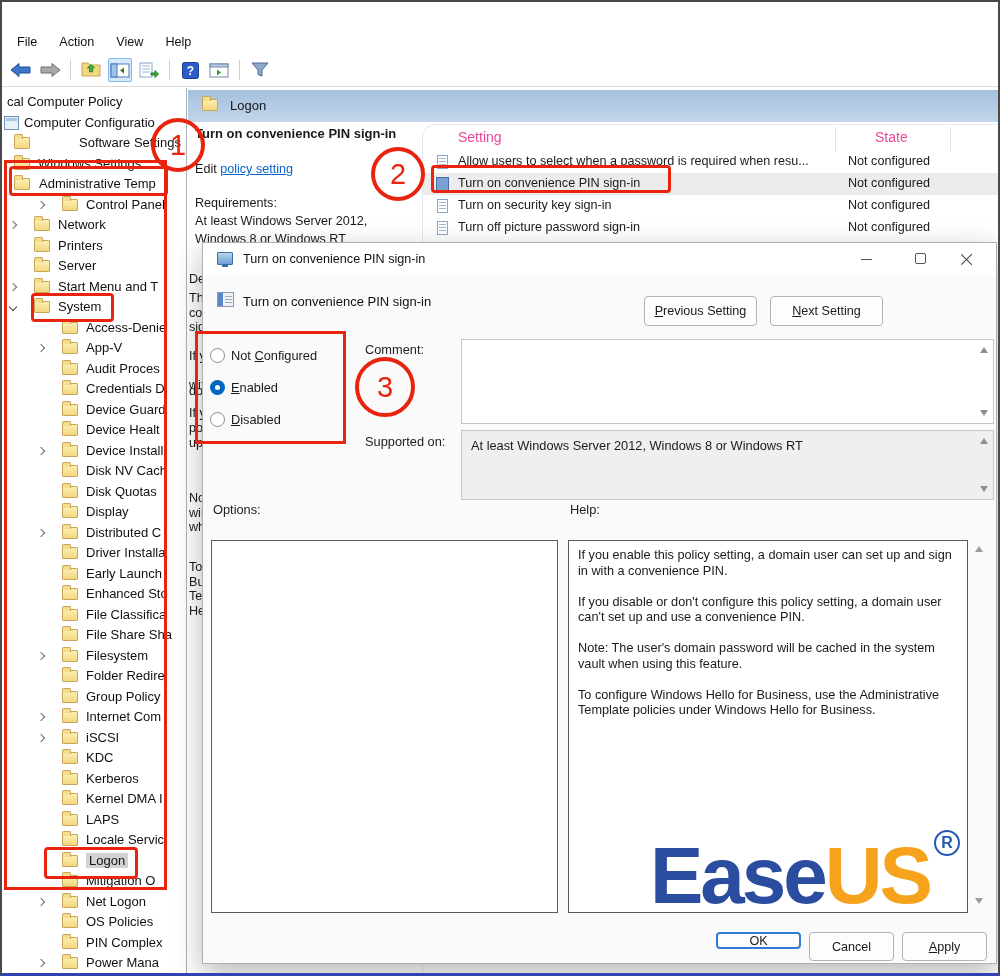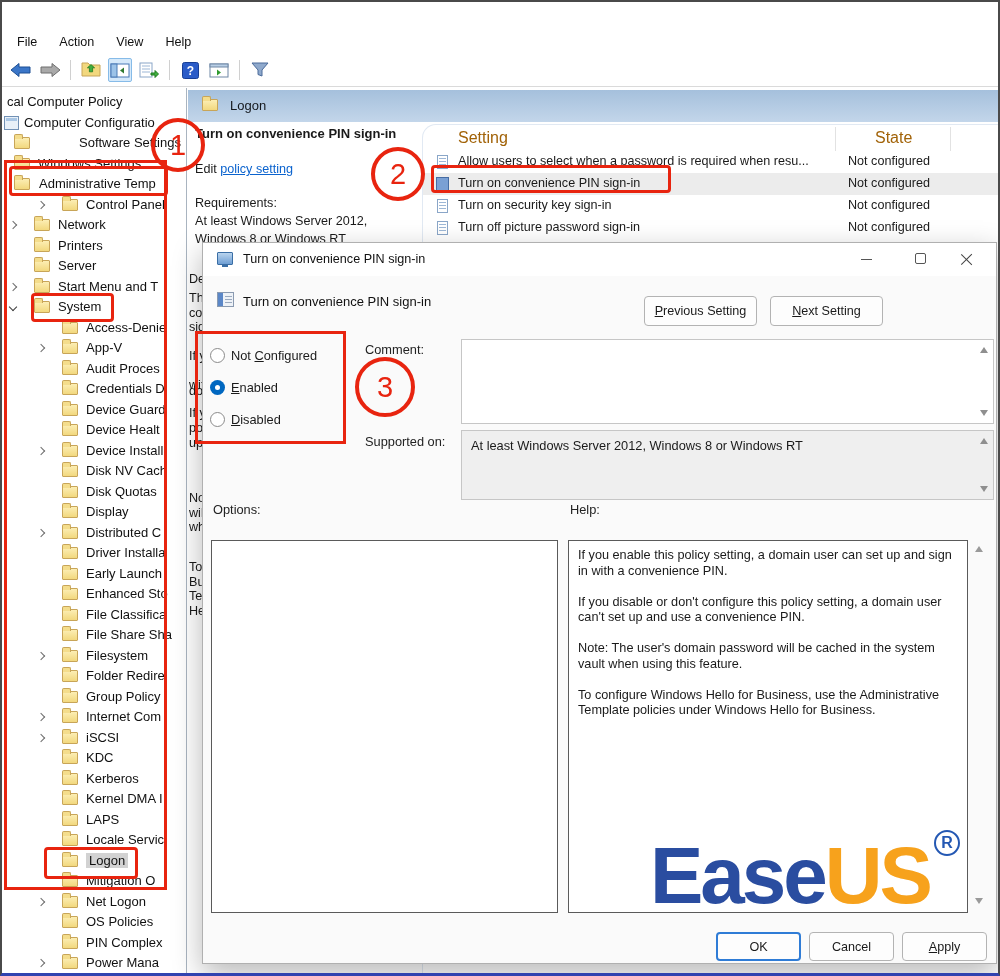--- a/index.html
+++ b/index.html
@@ -39,21 +39,21 @@
   #descpane{position:absolute;left:186px;top:120px;width:234px;height:856px;background:#fff}
   #listpane{position:absolute;left:420px;top:122px;width:578px;height:854px;background:#fff;border-top-left-radius:14px;border-top:1px solid #e1e9f3;border-left:1px solid #e1e9f3}
   .desc-title{position:absolute;left:7px;top:4px;font-size:13px;font-weight:bold;white-space:nowrap}
   .desc-edit{position:absolute;left:7px;top:40px;font-size:12.6px}
   .link{color:#0b63ce;text-decoration:underline}
   .desc-req{position:absolute;left:7px;top:74px;font-size:12.6px}
   .desc-line1{position:absolute;left:7px;top:92px;font-size:12.6px;white-space:nowrap}
   .desc-line2{position:absolute;left:7px;top:110px;font-size:12.6px;white-space:nowrap}
   .frag{position:absolute;left:187px;font-size:12.6px;white-space:nowrap;z-index:1}
 
-  .col-head{position:absolute;top:4px;font-size:16px;color:#a16207}
+  .col-head{position:absolute;top:4px;font-size:14px;color:#ec4899}
   .col-div{position:absolute;top:2px;width:1px;height:24px;background:#e2e2e2}
   .lrow{position:absolute;left:0;width:578px;height:22px}
   .lrow.hl{background:#ececec}
   .lrow .set{position:absolute;left:35px;top:3px;font-size:12.6px;white-space:nowrap}
   .lrow .sta{position:absolute;left:425px;top:3px;font-size:12.6px;white-space:nowrap}
   .dicon{position:absolute;left:14px;top:4px;width:11px;height:14px;background:#fff;border:1px solid #8aa6c8}
   .dicon::before{content:'';position:absolute;left:1px;top:2px;width:7px;height:1px;background:#9db7d6;box-shadow:0 3px 0 #9db7d6,0 6px 0 #9db7d6}
   .micon{position:absolute;left:13px;top:4px;width:13px;height:14px;background:#7aa0d4;border:1px solid #466ca3;background-image:radial-gradient(#cfe0f2 22%,transparent 24%);background-size:4px 4px}
 
   
@@ -470,21 +470,21 @@
     <div id="optionsbox"></div>
     <div id="helpbox">
         <p>If you enable this policy setting, a domain user can set up and sign in with a convenience PIN.</p>
         <p>If you disable or don't configure this policy setting, a domain user can't set up and use a convenience PIN.</p>
         <p>Note: The user's domain password will be cached in the system vault when using this feature.</p>
         <p>To configure Windows Hello for Business, use the Administrative Template policies under Windows Hello for Business.</p>
       </div>
     <span class="help-up"></span>
     <span class="help-down"></span>
 
-    <button class="btn ok-btn" style="left:513px;top:689px;width:85px;height:29px">OK</button>
+    <button class="btn ok-btn" style="left:513px;top:689px;width:85px;height:17px">OK</button>
     <button class="btn" style="left:606px;top:689px;width:85px;height:29px">Cancel</button>
     <button class="btn" id="applyBtn" style="left:699px;top:689px;width:85px;height:29px"><span class="ul">A</span>pply</button>
   </div>
 
   <div id="watermark">
     <span class="p1">Ease</span><span class="p2">US</span><span class="reg">R</span>
   </div>
 
   <div class="anno" style="left:2px;top:158px;width:163px;height:730px"></div>
   <div class="anno r4" style="left:7px;top:164px;width:159px;height:30px"></div>

